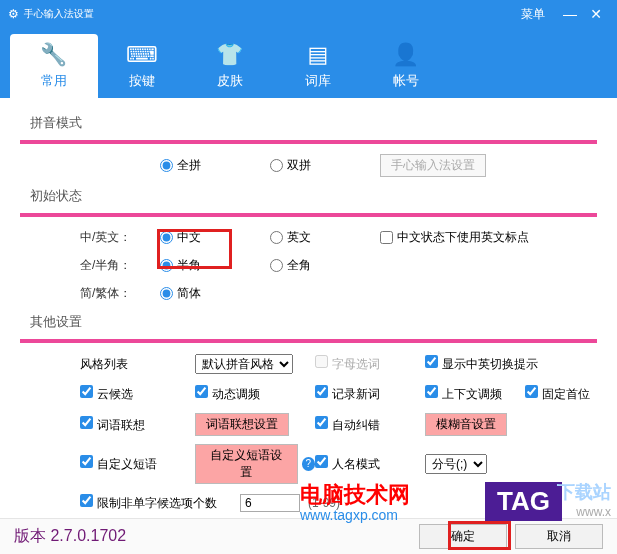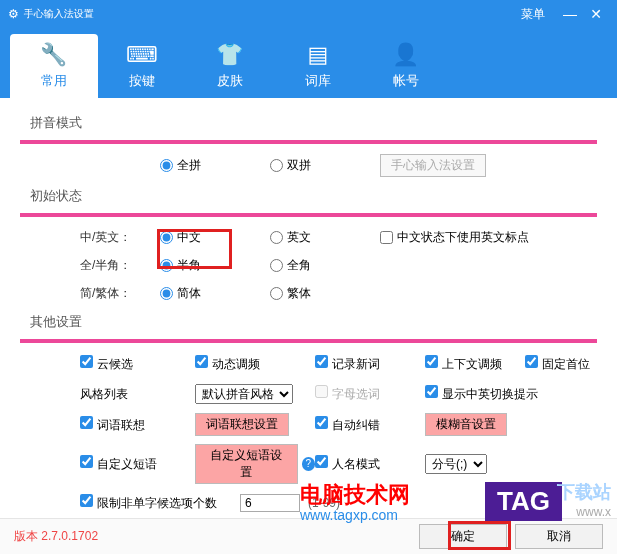--- a/index.html
+++ b/index.html
@@ -26,21 +26,21 @@
 select { font-size: 12px; padding: 1px 2px; }
 .highlight-box { border: 3px solid #e02020; position: absolute; pointer-events: none; }
 .other-row { display: flex; align-items: center; padding: 4px 0 4px 60px; min-height: 30px; flex-wrap: wrap; gap: 0; }
 .other-row .cell { display: flex; align-items: center; }
 .other-row .cell input[type=checkbox] { margin-right: 4px; accent-color: #2a8de8; }
 .cell.w1 { width: 115px; }
 .cell.w2 { width: 120px; }
 .cell.w3 { width: 110px; }
 .cell.w4 { width: 120px; }
 .footer { position: absolute; bottom: 0; left: 0; right: 0; height: 36px; border-top: 1px solid #e5e5e5; display: flex; align-items: center; padding: 0 14px; background: #fafafa; }
-.footer .ver { flex: 1; color: #ef4444; font-size: 12px; }
+.footer .ver { flex: 1; color: #701a75; font-size: 16px; }
 .footer .fbtn { border: 1px solid #bbb; background: #f2f2f2; padding: 3px 31px; margin-left: 8px; font-size: 12px; cursor: pointer; }
 input[type=text].num { width: 60px; padding: 1px 4px; font-size: 12px; border: 1px solid #aaa; }
 .watermark1 { position: absolute; left: 300px; top: 480px; color: #f00; font-size: 22px; font-weight: bold; pointer-events: none; }
 .watermark1b { position: absolute; left: 300px; top: 507px; color: #2a8de8; font-size: 14px; pointer-events: none; }
 .tag-badge { position: absolute; right: 55px; top: 482px; background: #4c1d95; color: #fff; font-size: 26px; font-weight: bold; padding: 4px 12px; pointer-events: none; text-align: right; }
 .watermark2 { position: absolute; right: 6px; top: 480px; color: #aad4ff; font-size: 18px; font-weight: bold; pointer-events: none; }
 .watermark2b { position: absolute; right: 6px; top: 505px; color: #aaa; font-size: 12px; pointer-events: none; }
 .help-icon { display: inline-block; width: 14px; height: 14px; border-radius: 50%; background: #2a8de8; color: #fff; font-size: 10px; text-align: center; line-height: 14px; margin-left: 4px; }
 </style>
 </head>
@@ -119,58 +119,54 @@
         <input type="radio" name="fh" style="">
         <span>全角</span>
       </label>
   </div>
   <div class="row">
     <span class="lbl">简/繁体：</span>
     <label class="opt">
         <input type="radio" name="jf" checked="" style="">
         <span>简体</span>
       </label>
-    <label class="opt">
-        <input type="radio" name="jf" style="">
-        <span>繁体</span>
-      </label>
   </div>
 
   <div class="section-title">其他设置</div>
+
+  <div class="other-row">
+    <div class="cell w1">
+        <span>风格列表</span>
+      </div>
+    <div class="cell w2">
+        <select><option>默认拼音风格</option></select>
+      </div>
+    <div class="cell w3">
+        <label style="color:#aaa"><input type="checkbox" disabled="" style=""><span>字母选词</span></label>
+      </div>
+    <div class="cell w4">
+        <label><input type="checkbox" checked="" style=""><span>显示中英切换提示</span></label>
+      </div>
+  </div>
 
   <div class="other-row">
     <div class="cell w1">
         <label><input type="checkbox" checked="" style=""><span>云候选</span></label>
       </div>
     <div class="cell w2">
         <label><input type="checkbox" checked="" style=""><span>动态调频</span></label>
       </div>
     <div class="cell w3">
         <label><input type="checkbox" checked="" style=""><span>记录新词</span></label>
       </div>
     <div class="cell" style="width:100px">
         <label><input type="checkbox" checked="" style=""><span>上下文调频</span></label>
       </div>
     <div class="cell">
         <label><input type="checkbox" checked="" style=""><span>固定首位</span></label>
-      </div>
-  </div>
-
-  <div class="other-row">
-    <div class="cell w1">
-        <span>风格列表</span>
-      </div>
-    <div class="cell w2">
-        <select><option>默认拼音风格</option></select>
-      </div>
-    <div class="cell w3">
-        <label style="color:#aaa"><input type="checkbox" disabled="" style=""><span>字母选词</span></label>
-      </div>
-    <div class="cell w4">
-        <label><input type="checkbox" checked="" style=""><span>显示中英切换提示</span></label>
       </div>
   </div>
 
   <div class="other-row">
     <div class="cell w1">
         <label><input type="checkbox" checked="" style=""><span>词语联想</span></label>
       </div>
     <div class="cell w2">
         <button class="btn">词语联想设置</button>
       </div>

